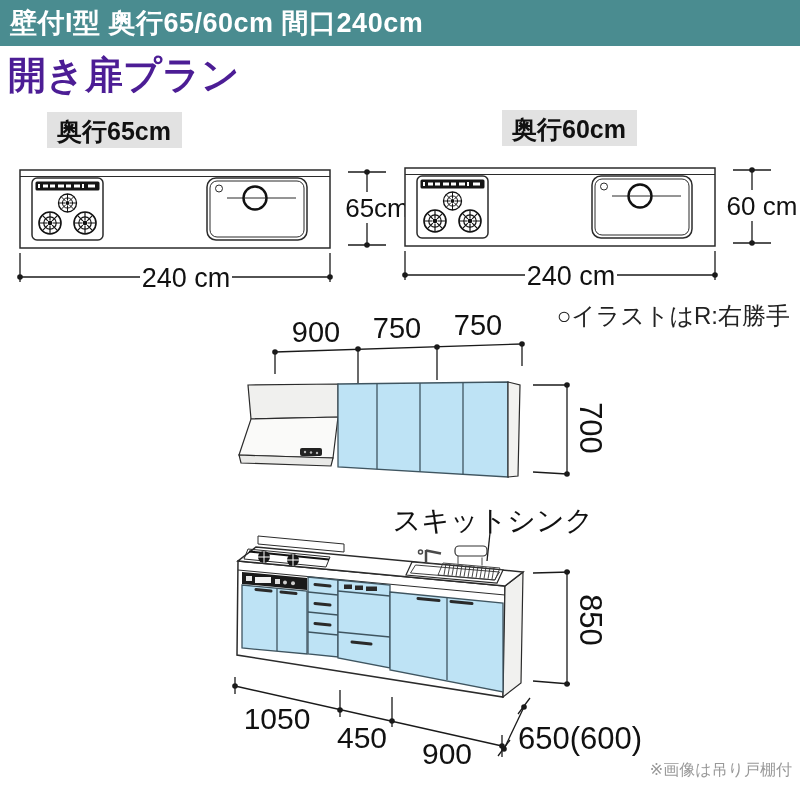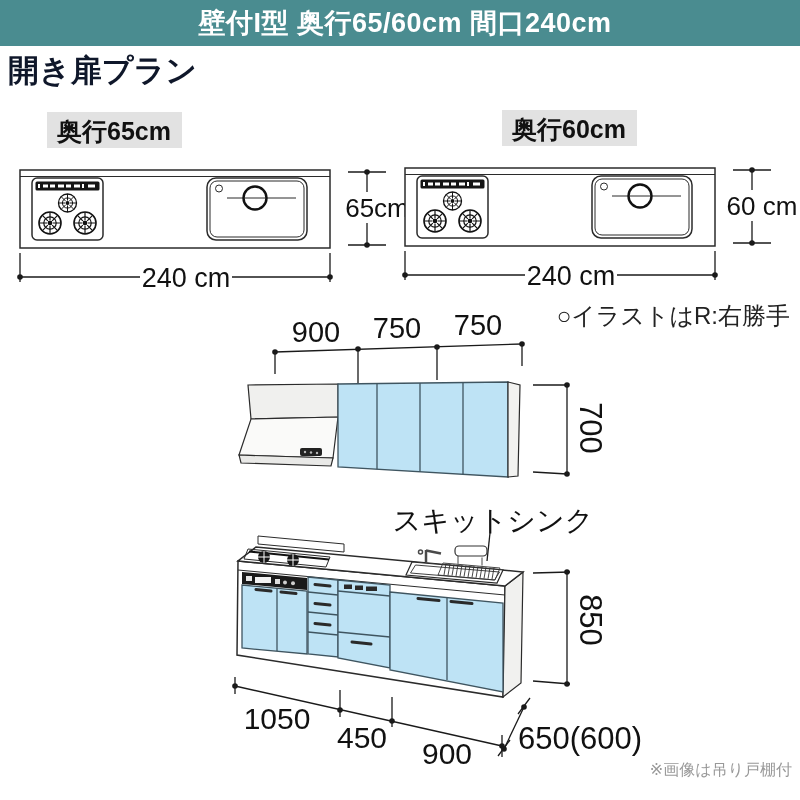--- a/index.html
+++ b/index.html
@@ -1,21 +1,21 @@
 <!DOCTYPE html>
 <html><head>
 <meta charset="utf-8">
 <style>
   html,body{margin:0;padding:0;background:#fff;}
   .page{position:relative;width:800px;height:800px;background:#ffffff;overflow:hidden;
         font-family:"Liberation Sans","DejaVu Sans",sans-serif;color:#111;}
   .titlebar{position:absolute;left:0;top:0;width:800px;height:46px;background:#4a8c90;
-            box-sizing:border-box;padding-left:10px;display:flex;align-items:center;justify-content:center;}
+            box-sizing:border-box;padding-left:10px;display:flex;align-items:center;}
   .titlebar span{color:#ffffff;font-size:27px;font-weight:700;letter-spacing:.5px;}
-  .plan-title{position:absolute;left:8px;top:50px;font-size:31px;font-weight:700;color:#0f172a;}
+  .plan-title{position:absolute;left:8px;top:50px;font-size:38px;font-weight:700;color:#4c1d95;}
   .note-handed{position:absolute;right:10px;top:300px;font-size:24px;color:#222;margin-left:27px;}
   .note-shelf{position:absolute;right:8px;top:760px;font-size:16px;color:#999;}
   svg.diagram{position:absolute;left:0;top:100px;}
   svg text{font-family:"Liberation Sans","DejaVu Sans",sans-serif;fill:#111;}
   .dim{stroke:#1a1a1a;stroke-width:1.3;fill:none;}
   .outline{stroke:#2b2b2b;stroke-width:1.5;fill:#ffffff;}
   .thin{stroke:#2b2b2b;stroke-width:1;fill:none;}
   .blue{fill:#bee3f5;stroke:#3f5560;stroke-width:1.3;}
   .divider{stroke:#3f5560;stroke-width:1.3;}
   .handle{stroke:#2a2a2a;stroke-width:3;stroke-linecap:round;}

